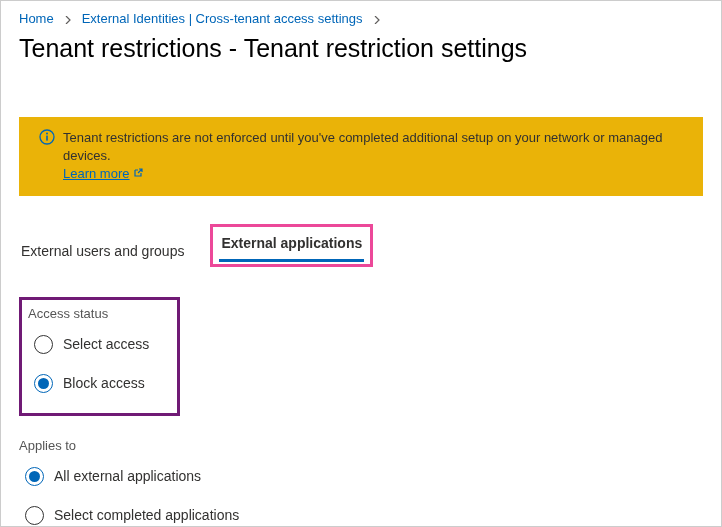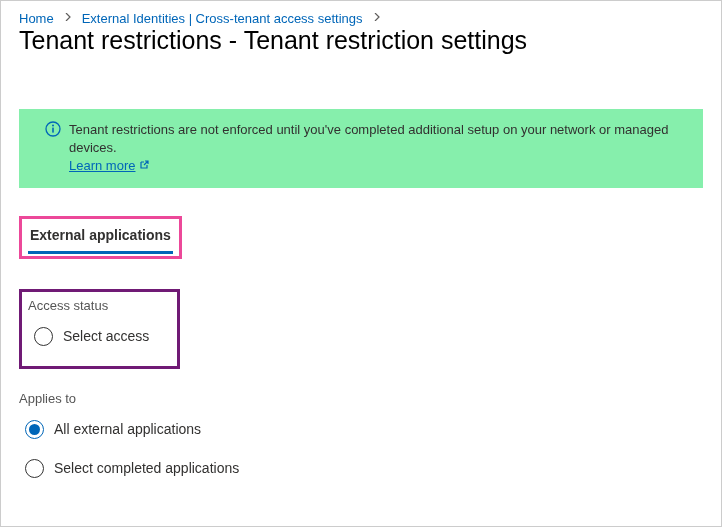--- a/index.html
+++ b/index.html
@@ -9,41 +9,42 @@
       color: #323130;
       width: 722px;
       height: 527px;
       border: 1px solid #ccc;
       padding: 10px 18px;
       overflow: hidden;
     }
     .breadcrumb {
       font-size: 13px;
       display: flex;
-      align-items: flex-start;
+      align-items: flex-end;
       gap: 10px;
+      margin-bottom: 8px;
     }
     .breadcrumb a {
       color: #0066b8;
       text-decoration: none;
       cursor: pointer;
     }
     .breadcrumb .chev {
       color: #605e5c;
       font-size: 11px;
     }
     h1.page-title {
       font-size: 25px;
       font-weight: 400;
       color: #000000;
       margin-bottom: 54px;
     }
     .info-banner {
-      background: #86efac;
-      padding: 12px 26px;
+      background: #eab308;
+      padding: 12px 20px;
       font-size: 13px;
       color: #323130;
       display: flex;
       gap: 8px;
       margin-bottom: 28px;
     }
     .info-banner .info-icon svg { display:block; }
     .info-banner .msg { line-height: 1.4; }
     .info-banner a {
       color: #0066b8;
@@ -149,31 +150,36 @@
       <span class="external-icon">
         <svg width="10" height="10" viewBox="0 0 10 10">
             <path d="M2 2 H5 M2 2 V8 H8 V5 M5 5 L9 1 M6 1 H9 V4" fill="none" stroke="#0066b8" stroke-width="1.2"></path>
           </svg>
       </span>
     </a>
   </div>
 </div>
 
 <div class="tabs">
+  <div class="tab">External users and groups</div>
   <div class="highlight-red">
     <div class="tab active">External applications</div>
   </div>
 </div>
 
 <div class="access-status-box">
   <div class="section-label">Access status</div>
   <div class="radio-group">
     <div class="radio-row">
       <div class="radio"></div>
       <span>Select access</span>
+    </div>
+    <div class="radio-row">
+      <div class="radio selected"></div>
+      <span>Block access</span>
     </div>
   </div>
 </div>
 
 <div class="section-label">Applies to</div>
 <div class="radio-group">
   <div class="radio-row">
     <div class="radio selected"></div>
     <span>All external applications</span>
   </div>

